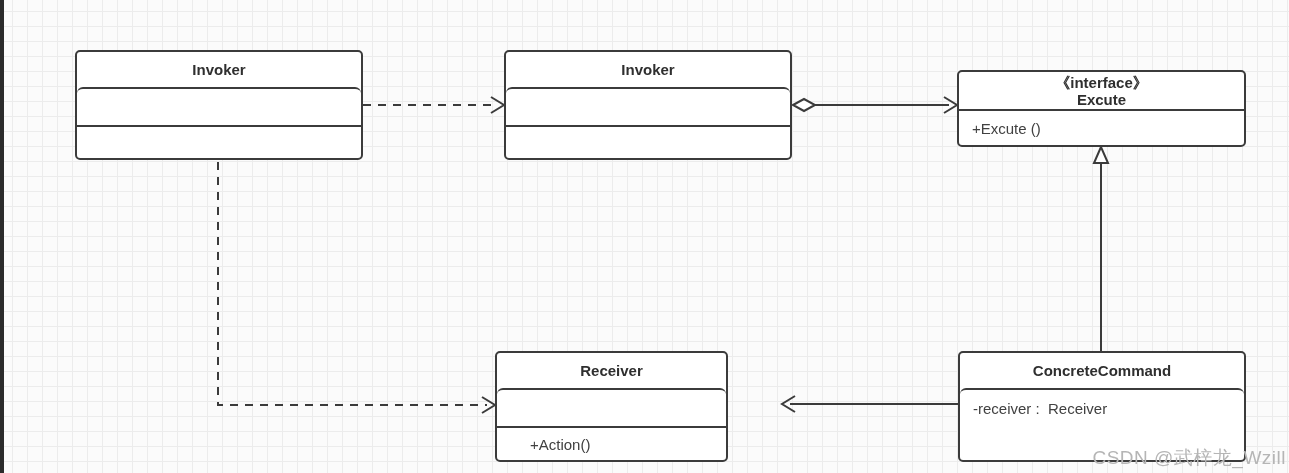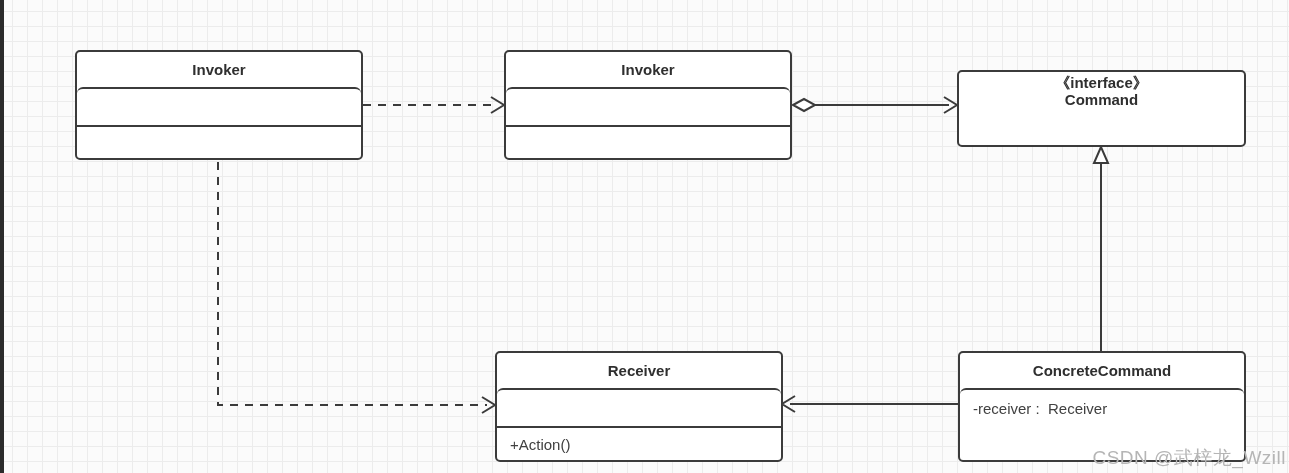--- a/index.html
+++ b/index.html
@@ -78,26 +78,26 @@
   .uml-class .member {
     font-size: 15px;
     color: var(--member_text);
     padding-left: 13px;
     white-space: pre;
   }
 
   .class-client   { left: 75px;  top: 50px;  width: 288px; height: 110px; }
   .class-invoker  { left: 504px; top: 50px;  width: 288px; height: 110px; }
   .class-command  { left: 957px; top: 70px;  width: 289px; height: 77px;  }
-  .class-receiver { left: 495px; top: 351px; width: 288px; height: 111px; }
+  .class-receiver { left: 495px; top: 351px; width: 233px; height: 111px; }
   .class-concrete { left: 958px; top: 351px; width: 288px; height: 111px; }
 
   .three-row .title   { height: 35px; }
   .three-row .mid     { height: 38px; border-radius: 6px; }
-  .three-row .last    { flex: 1; }
+  .three-row .last    { flex: 1; padding-left: 20px; }
 
   .class-command .title { height: 37px; }
   .class-command .last  { flex: 1; }
 
   .watermark {
     position: absolute;
     right: 3px;
     bottom: 2px;
     font-size: 19px;
     color: var(--watermark);
@@ -150,21 +150,24 @@
 
   <div class="uml-class three-row class-invoker">
     <div class="title">Invoker</div>
     <div class="section mid"></div>
     <div class="section last"></div>
   </div>
 
   <div class="uml-class class-command">
     <div class="title">
       <span>《interface》</span>
-      <span>Command</span>
+      <span>Excute</span>
+    </div>
+    <div class="section last">
+      <span class="member">+Excute ()</span>
     </div>
   </div>
 
   <div class="uml-class three-row class-receiver">
     <div class="title">Receiver</div>
     <div class="section mid"></div>
     <div class="section last">
       <span class="member">+Action()</span>
     </div>
   </div>

